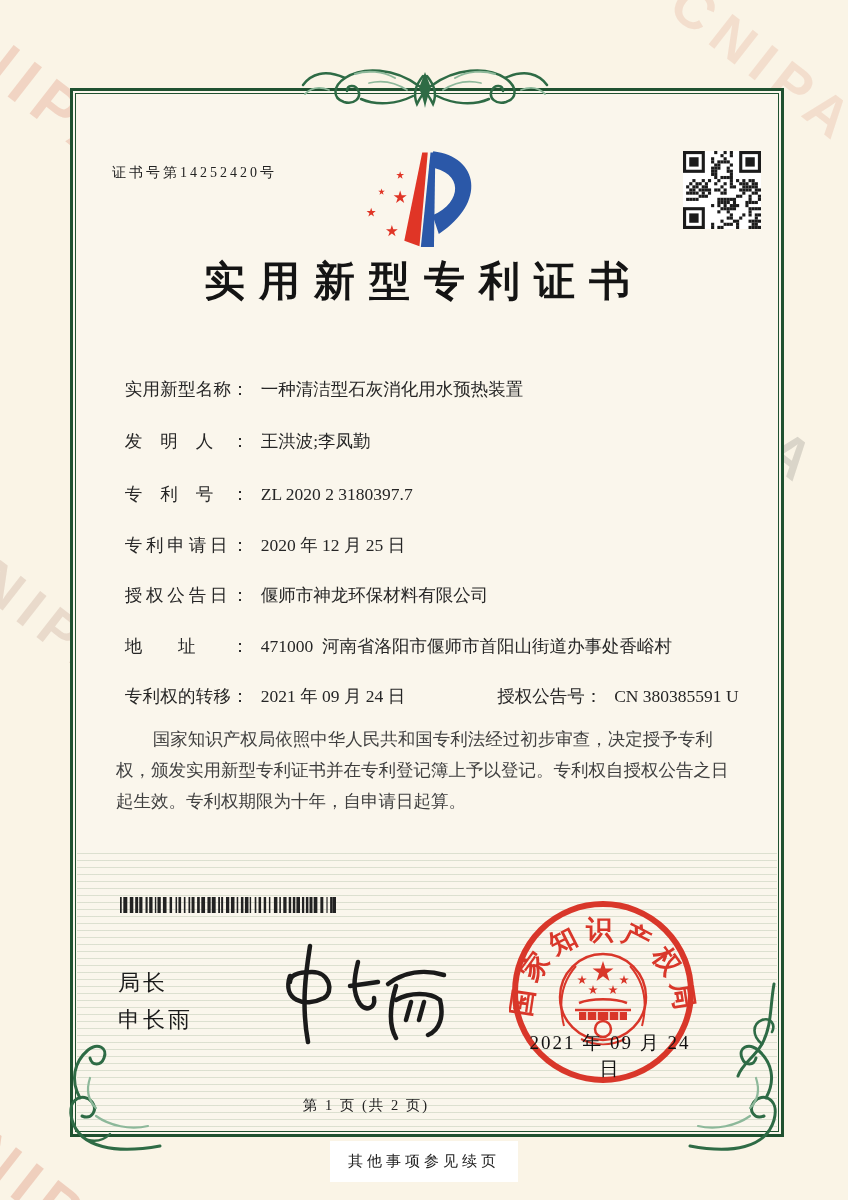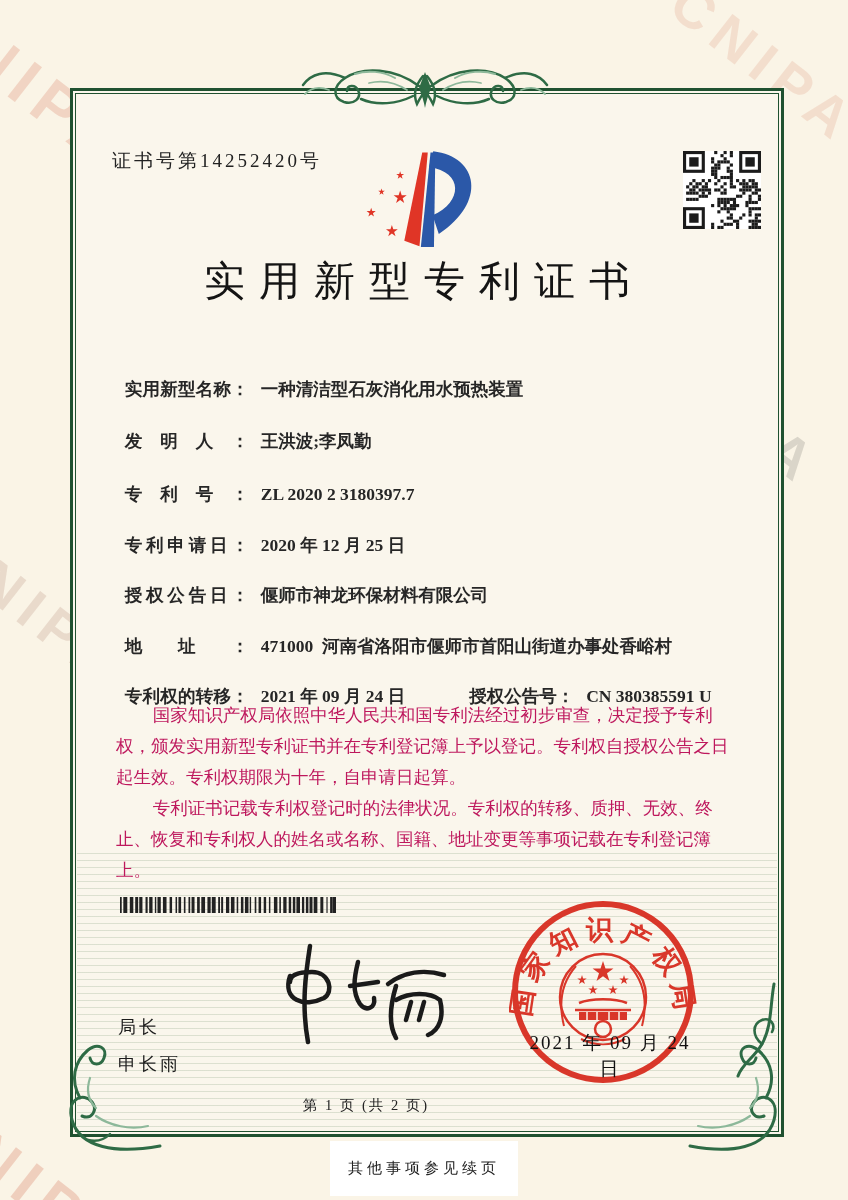--- a/index.html
+++ b/index.html
@@ -17,46 +17,46 @@
   }
   
   .frame{position:absolute;left:70px;top:88px;width:708px;height:1043px;
     border:3px solid #1f5130;background:#faf6ec;}
   .frame-inner{position:absolute;inset:2px;border:1px solid #1f5130;}
   .wave-zone{position:absolute;left:4px;right:4px;top:762px;bottom:4px;
     background:repeating-linear-gradient(180deg,
       rgba(150,172,142,0.30) 0 1.4px, rgba(150,172,142,0) 1.4px 7px);
   }
   
-  .cert-no{position:absolute;left:112px;top:148px;font-size:19px;letter-spacing:3px;color:#222;}
+  .cert-no{position:absolute;left:112px;top:164px;font-size:14px;letter-spacing:3px;color:#222;}
   .logo{position:absolute;left:356px;top:136px;width:138px;height:120px;}
   .qr{position:absolute;left:683px;top:151px;width:78px;height:78px;}
   .title{position:absolute;left:0;top:254px;width:848px;text-align:center;
-    font-size:41px;font-weight:400;letter-spacing:14px;color:#141414;}
-  
-  .frow{position:absolute;left:116px;font-size:17.5px;color:#262626;white-space:pre;font-weight:bold;}
+    font-size:41px;font-weight:700;letter-spacing:14px;color:#141414;}
+  
+  .frow{position:absolute;left:116px;font-size:17.5px;color:#262626;white-space:pre;}
   .flabel{display:inline-block;width:124px;text-align:justify;text-align-last:justify;}
   .fval{margin-left:12px;}
-  .grant2{margin-left:64px;}
-  
-  .body-text{position:absolute;left:116px;top:700px;width:628px;
-    font-size:17.5px;line-height:31px;color:#be185d;}
+  .grant2{margin-left:92px;}
+  
+  .body-text{position:absolute;left:116px;top:724px;width:628px;
+    font-size:17.5px;line-height:31px;color:#404040;}
   .body-text p{margin:0;text-indent:2.1em;}
   
   .barcode{position:absolute;left:120px;top:897px;width:216px;height:16px;}
-  .signer{position:absolute;left:118px;font-size:18px;letter-spacing:3px;
-    font-family:"Liberation Sans","DejaVu Sans",sans-serif;color:#1c1c1c;margin-top:47px;}
+  .signer{position:absolute;left:118px;font-size:22px;letter-spacing:3px;
+    font-family:"Liberation Sans","DejaVu Sans",sans-serif;color:#1c1c1c;}
   .signature{position:absolute;left:238px;top:942px;width:215px;height:105px;}
   .seal{position:absolute;left:509px;top:898px;width:188px;height:188px;}
   .seal-date{position:absolute;left:520px;top:1030px;width:180px;
     font-size:19px;letter-spacing:2px;color:#111;text-align:center;}
   .page-info{position:absolute;left:0;top:1096px;width:732px;text-align:center;
     font-size:14.5px;letter-spacing:2px;color:#222;}
   .cont-box{position:absolute;left:50%;top:1141px;transform:translateX(-50%);
-    background:#ffffff;padding:18px 18px;font-size:15px;letter-spacing:4px;color:#222;}
+    background:#ffffff;padding:11px 18px;font-size:15px;letter-spacing:4px;color:#222;}
   
   .orn{position:absolute;pointer-events:none;}
 </style>
 </head>
 <body>
 
 <div class="wm" style="left:-48px;top:-22px;font-size:64px;color:rgba(228,166,143,0.40);">CNIPA</div>
 <div class="wm" style="left:698px;top:-30px;font-size:56px;color:rgba(228,172,150,0.30);">CNIPA</div>
 <div class="wm" style="left:212px;top:116px;font-size:46px;color:rgba(190,184,172,0.42);">CNIPA</div>
 <div class="wm" style="left:660px;top:312px;font-size:56px;color:rgba(184,180,170,0.48);">CNIPA</div>
@@ -330,21 +330,20 @@
 </div>
 <div class="frow" style="top:613px;">
   <span class="flabel">地址：</span><span class="fval">471000  河南省洛阳市偃师市首阳山街道办事处香峪村</span>
 </div>
 <div class="frow" style="top:663px;">
   <span class="flabel">专利权的转移：</span><span class="fval">2021 年 09 月 24 日</span><span class="grant2">授权公告号：</span><span class="fval">CN 380385591 U</span>
 </div>
 
 <div class="body-text">
   <p>国家知识产权局依照中华人民共和国专利法经过初步审查，决定授予专利权，颁发实用新型专利证书并在专利登记簿上予以登记。专利权自授权公告之日起生效。专利权期限为十年，自申请日起算。</p>
-  <p>专利证书记载专利权登记时的法律状况。专利权的转移、质押、无效、终止、恢复和专利权人的姓名或名称、国籍、地址变更等事项记载在专利登记簿上。</p>
 </div>
 
 <svg class="barcode" id="barcode" viewBox="0 0 216 16" preserveAspectRatio="none">
     <rect x="0" y="0" width="1.7204613573849201" height="16" fill="#222"></rect>
     <rect x="3.3182760488707572" y="0" width="3.9711572900414467" height="16" fill="#222"></rect>
     <rect x="9.800551623664797" y="0" width="3.520014085341245" height="16" fill="#222"></rect>
     <rect x="15.208767221355812" y="0" width="2.9474274741951376" height="16" fill="#222"></rect>
     <rect x="19.239606724912303" y="0" width="3.2041313459631056" height="16" fill="#222"></rect>
     <rect x="25.520141002628954" y="0" width="2.1276391518767923" height="16" fill="#222"></rect>
     <rect x="29.179316641995683" y="0" width="3.356453016633168" height="16" fill="#222"></rect>

